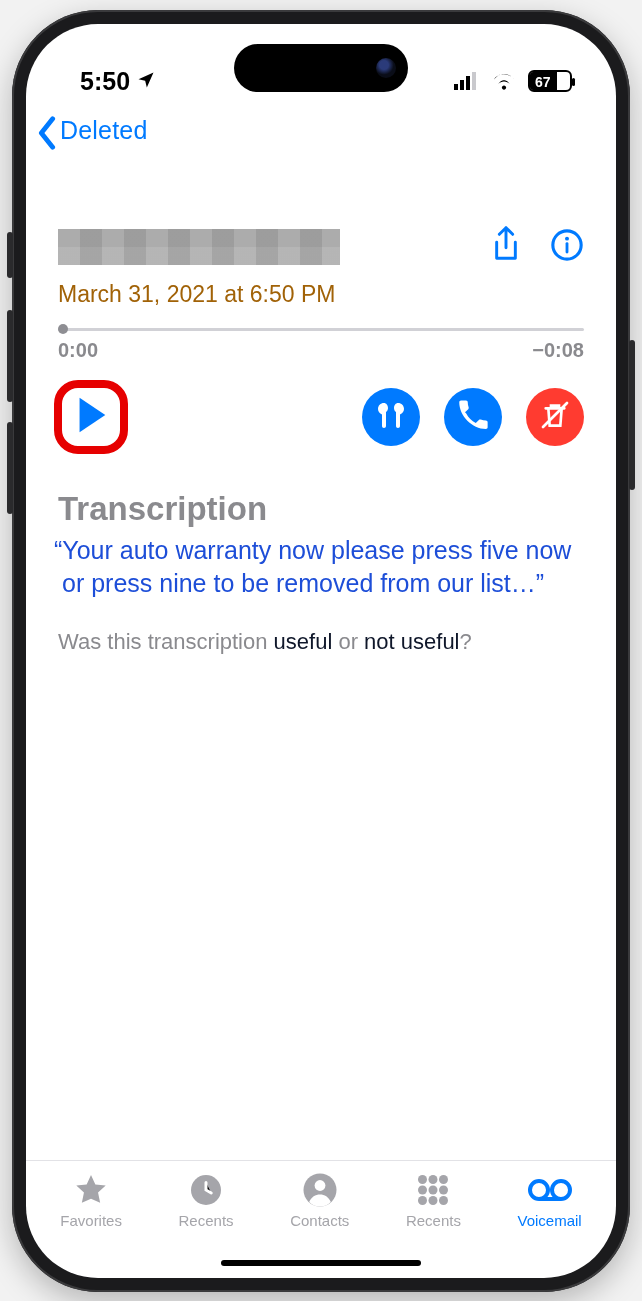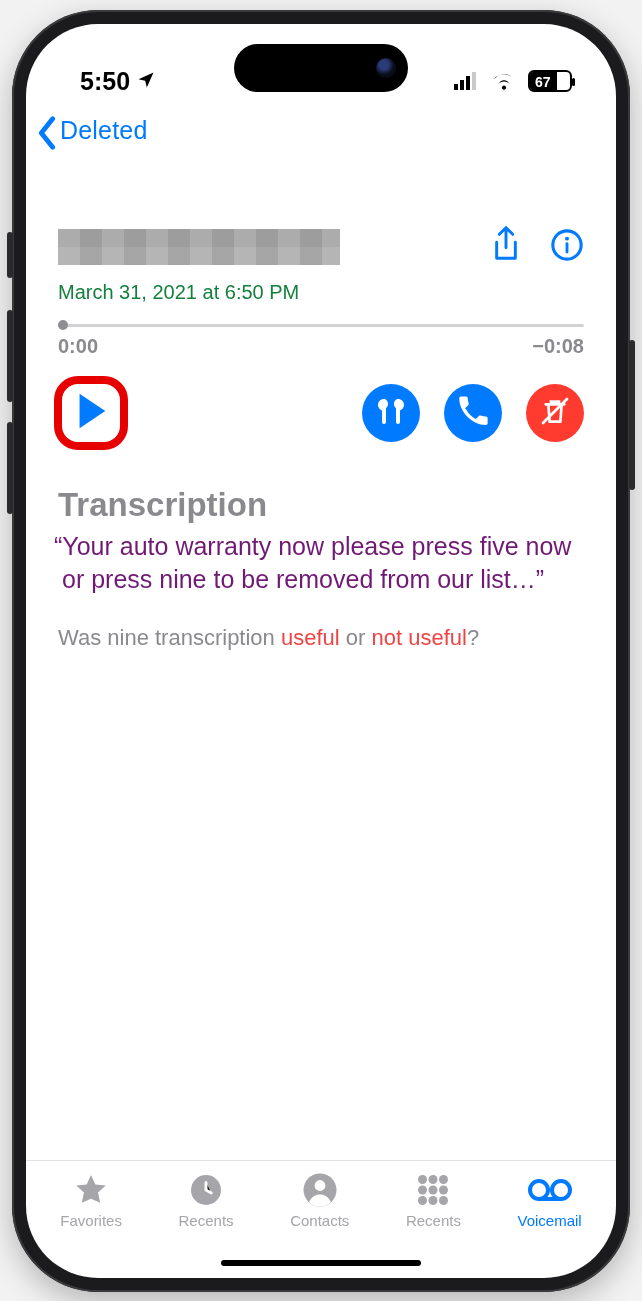--- a/index.html
+++ b/index.html
@@ -58,44 +58,44 @@
     .caller-name {
       width:282px; height:36px; margin-top:4px;
       background:
         repeating-linear-gradient(90deg,#d7d7d7 0 22px,#c4c4c4 22px 44px),
         repeating-linear-gradient(0deg,#d7d7d7 0 18px,#cccccc 18px 36px);
       background-blend-mode:multiply;
       filter:blur(.3px);
     }
     .header-actions { margin-left:auto; display:flex; gap:28px; align-items:center; color:#007aff; }
 
-    .timestamp { color:#15803d; font-size:20px; margin-top:12px; }
+    .timestamp { color:#a16207; font-size:23px; margin-top:12px; }
 
     .timeline { margin-top:20px;font-weight:bold; }
     .track { height:3px; background:#d1d1d6; border-radius:2px; position:relative; }
     .thumb { position:absolute; left:0; top:-4px; width:10px; height:10px; background:#8e8e93; border-radius:50%; }
     .time-row { display:flex; justify-content:space-between; margin-top:8px; color:#8a8a8e; font-size:20px; }
 
     .controls-row { margin-top:18px; display:flex; align-items:center; }
     .play-wrap {
       width:74px; height:74px; border:8px solid #e60000; border-radius:24px;
       display:flex; align-items:center; justify-content:center; margin-left:-4px;
     }
     .right-controls { margin-left:auto; display:flex; gap:24px; }
     .circ-btn { width:58px; height:58px; border-radius:50%; display:flex; align-items:center; justify-content:center; }
     .c-blue { background:#007aff; color:#fff; }
     .c-red  { background:#ff3b30; color:#fff; }
 
     .sect-title { color:#8a8a8e; font-size:33px; font-weight:600; margin-top:36px; }
-    .transcript { color:#701a75; font-size:25px; line-height:1.35; margin-top:6px; padding-left:4px; text-indent:-8px; }
+    .transcript { color:#1d4ed8; font-size:25px; line-height:1.35; margin-top:6px; padding-left:4px; text-indent:-8px; }
     .transcript::before { content:"“"; }
     .transcript::after  { content:"…”"; }
 
     .feedback { margin-top:28px; color:#8a8a8e; font-size:22px; }
-    .feedback .link { color:#ef4444; }
+    .feedback .link { color:#0f172a; }
 
     .tab-bar {
       margin-top:auto; height:118px; border-top:1px solid #e2e2e6;
       display:flex; padding:10px 6px 32px 6px; justify-content:space-around; align-items:flex-start;
     }
     .tab { display:flex; flex-direction:column; align-items:center; gap:3px; color:#a5a5aa; font-size:15px; }
     .tab.active { color:#007aff;text-align:right; }
     .tab .ico { height:38px; display:flex; align-items:center; justify-content:center; }
 
     .home-ind { position:absolute; bottom:12px; left:50%; transform:translateX(-50%); width:200px; height:6px; background:#000; border-radius:4px; }
@@ -219,21 +219,21 @@
                 </svg>
             </span>
           </div>
         </div>
       </div>
 
       <div class="sect-title">Transcription</div>
       <div class="transcript">Your auto warranty now please press five now or press nine to be removed from our list</div>
 
       <div class="feedback">
-        <span>Was nine transcription </span><span class="link">useful</span><span> or </span><span class="link">not useful</span><span>?</span>
+        <span>Was this transcription </span><span class="link">useful</span><span> or </span><span class="link">not useful</span><span>?</span>
       </div>
     </div>
 
     <div class="tab-bar">
       <div class="tab">
         <div class="ico">
           <svg width="38" height="36" viewBox="0 0 24 24">
               <path fill="#a5a5aa" d="M12 2l2.9 6.3 6.9.7-5.1 4.7 1.4 6.8L12 17.8 5.9 20.5l1.4-6.8L2.2 9l6.9-.7z"></path>
             </svg>
         </div>

